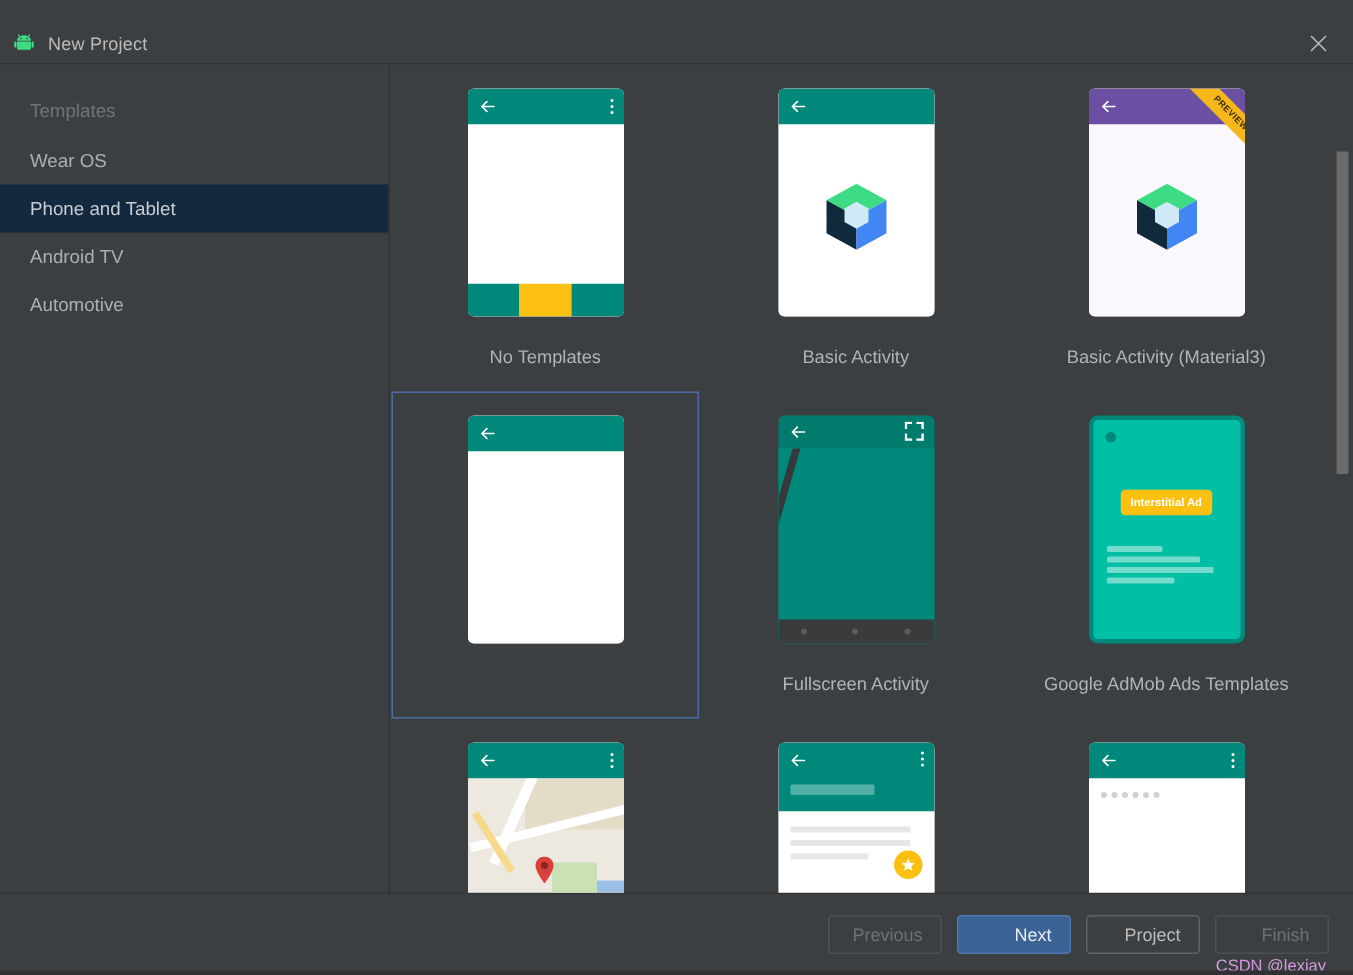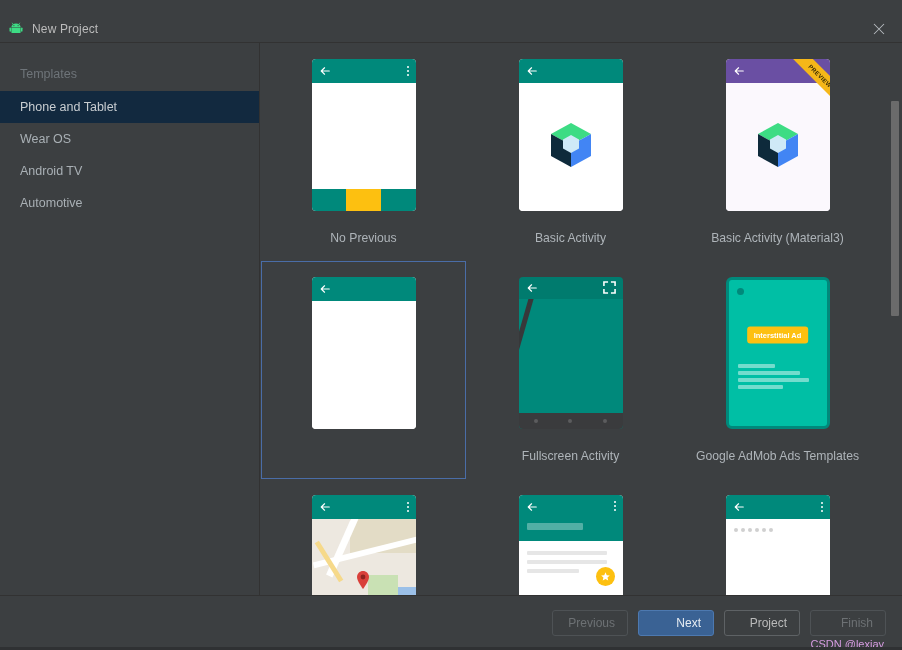--- a/index.html
+++ b/index.html
@@ -424,25 +424,25 @@
       </svg>
     </span>
   </div>
 
   <div class="body-row">
 
     <div class="sidebar">
       <div class="side-item group">
         <span>Templates</span>
       </div>
+      <div class="side-item">
+        <span>Wear OS</span>
+      </div>
       <div class="side-item selected">
         <span>Phone and Tablet</span>
-      </div>
-      <div class="side-item">
-        <span>Wear OS</span>
       </div>
       <div class="side-item">
         <span>Android TV</span>
       </div>
       <div class="side-item">
         <span>Automotive</span>
       </div>
     </div>
 
     <div class="templates-pane">
@@ -465,21 +465,21 @@
                     </span>
                 </div>
                 <div class="phone-body"></div>
                 <div class="bottom-nav">
                   <span class="bn-seg"></span>
                   <span class="bn-seg active"></span>
                   <span class="bn-seg"></span>
                 </div>
               </div>
             </div>
-            <div class="caption">No Previous</div>
+            <div class="caption">No Templates</div>
           </div>
 
           <div class="cell">
             <div class="cell-frame"></div>
             <div class="thumb-wrap">
               <div class="phone">
                 <div class="appbar">
                   <svg class="back-arrow" viewBox="0 0 14 14">
                     <path d="M12 7H3M6.5 3.2L2.6 7l3.9 3.8" stroke="#fff" stroke-width="1.3" fill="none" stroke-linecap="round" stroke-linejoin="round"></path>
                   </svg>

